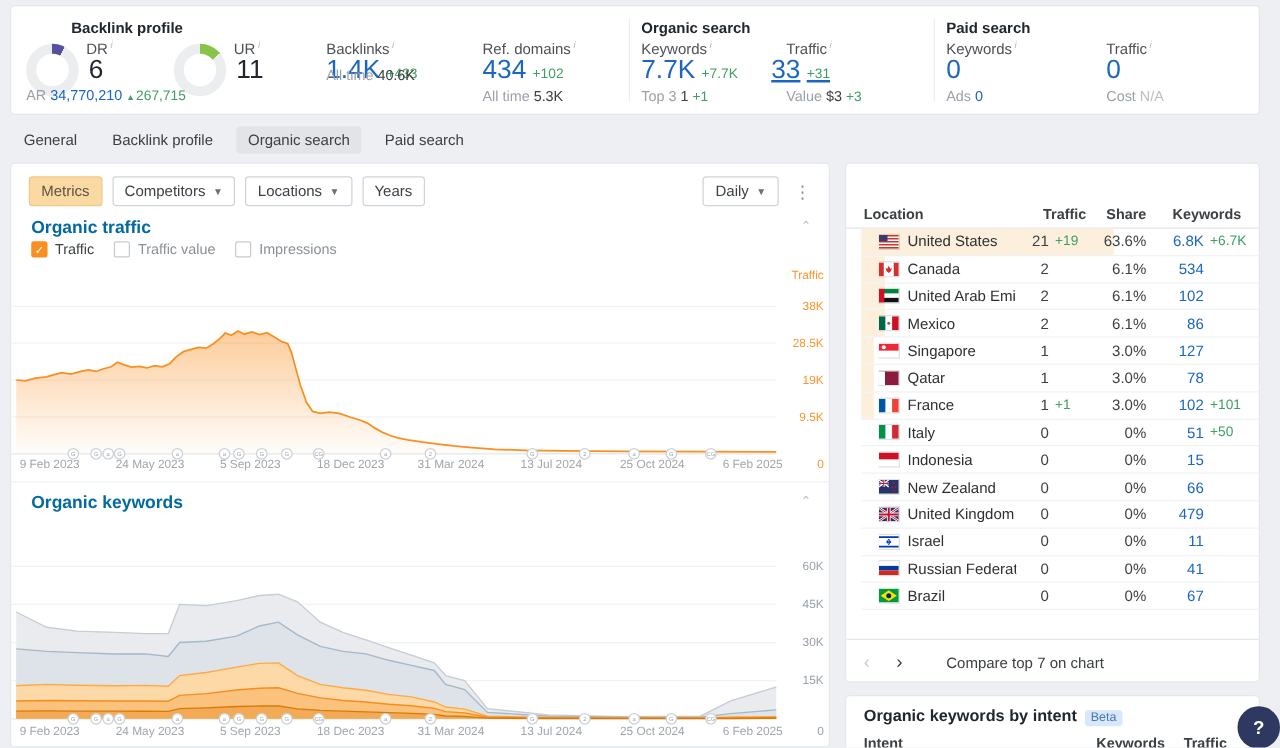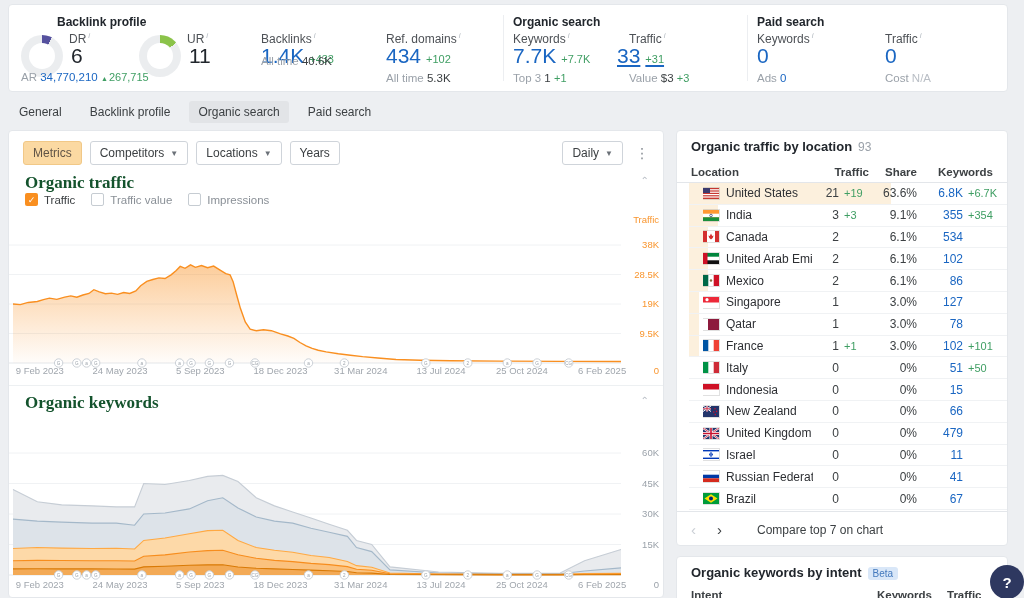--- a/index.html
+++ b/index.html
@@ -33,21 +33,21 @@
   .toolbar-right { position:absolute; right:10px; top:10px; display:flex; gap:8px; align-items:center; }
   .chip { display:flex; align-items:center; height:24px; padding:0 9px; font-size:12px; color:#3c4043; background:#fff; border:1px solid #cfd4da; border-radius:3px; white-space:nowrap; }
   .chip.orange { background:#fbd9a2; border-color:#f1c887; color:#5f5346; }
   .caret { font-size:8px; color:#6b7178; margin-left:6px; }
   .rgroup { display:flex; border:1px solid #cfd4da; border-radius:3px; overflow:hidden; }
   .rbtn { min-width:30px; padding:0 5px; height:22px; line-height:22px; text-align:center; font-size:12px; color:#3c4043; background:#fff; border-left:1px solid #e7eaed; }
   .rbtn:first-child { border-left:none; }
   .rbtn.active { background:#fbd9a2; }
   .kebab { font-size:14px; color:#878d94; padding:0 4px; letter-spacing:0; }
 
-  .sec-title { position:absolute; font-size:17px; font-weight:bold; color:#14532d;font-family:Liberation Serif, serif; }
+  .sec-title { position:absolute; font-size:14px; font-weight:bold; color:#0369a1; }
   .chev-up { position:absolute; color:#b6bcc3; font-size:10px; }
   .leg { position:absolute; display:flex; gap:16px; font-size:11.5px; align-items:center; }
   .leg-item { display:flex; align-items:center; color:#3c4043; }
   .leg-item.off { color:#8a9097; }
   .cb { width:13px; height:13px; border-radius:2px; margin-right:6px; display:inline-flex; align-items:center; justify-content:center; border:1px solid #c6ccd2; background:#fff; }
   .cb.on { border:none; color:#fff; font-size:9px; }
   .cb.on::after { content:"✓"; }
   .divline { position:absolute; left:0; right:0; border-top:1px solid #edf0f2; }
 
   .loc-title { position:absolute; left:14px; top:8px; font-size:13px; font-weight:bold; color:#21262c; display:flex; align-items:baseline; gap:6px; }
@@ -300,24 +300,20 @@
         <text x="271.52" y="151" fill="#a0a6ad" text-anchor="middle" font-size="9.5">18 Dec 2023</text>
         <text x="351.77599999999995" y="151" fill="#a0a6ad" text-anchor="middle" font-size="9.5">31 Mar 2024</text>
         <text x="432.032" y="151" fill="#a0a6ad" text-anchor="middle" font-size="9.5">13 Jul 2024</text>
         <text x="512.896" y="151" fill="#a0a6ad" text-anchor="middle" font-size="9.5">25 Oct 2024</text>
         <text x="593.1519999999999" y="151" fill="#a0a6ad" text-anchor="middle" font-size="9.5">6 Feb 2025</text>
         <text x="650" y="151" fill="#9aa1a9" text-anchor="end" font-size="9.5">0</text>
       </svg></div>
 </div>
 
 <div class="card" id="loc-card" style="left:676px; top:130px; width:332px; height:416px;">
-  <div class="loc-title">
-    <span>Organic traffic by location</span>
-    <span class="loc-count">93</span>
-  </div>
   <div class="loc-head loc-grid" id="loc-head">
       <span>Location</span>
       <span style="grid-column: 2 / 4; text-align: right;">Traffic</span>
       <span style="text-align: right;">Share</span>
       <span style="grid-column: 5 / 7; text-align: right;">Keywords</span>
     </div>
   <div class="loc-rows" id="loc-rows">
       <div class="loc-row">
         <div class="share-bar" style="width: 63.6%;"></div>
         <div class="loc-grid">
@@ -335,41 +331,20 @@
                 <rect width="7" height="5" fill="#3c3b6e"></rect>
               </svg>
             </span>
             <span>United States</span>
           </div>
           <div class="tr">21</div>
           <div class="tl gn">+19</div>
           <div class="tr">63.6%</div>
           <div class="kwv">6.8K</div>
           <div class="tl gn">+6.7K</div>
-        </div>
-      </div>
-      <div class="loc-row">
-        <div class="share-bar" style="width: 9.1%;"></div>
-        <div class="loc-grid">
-          <div class="cname">
-            <span class="flag">
-              <svg viewBox="0 0 16 11" width="16" height="11">
-                <rect width="16" height="11" fill="#f93"></rect>
-                <rect y="3.7" width="16" height="3.6" fill="#fff"></rect>
-                <rect y="7.3" width="16" height="3.7" fill="#1a8f3c"></rect>
-                <circle cx="8" cy="5.5" r="1.3" fill="none" stroke="#24336b" stroke-width="0.7"></circle>
-              </svg>
-            </span>
-            <span>India</span>
-          </div>
-          <div class="tr">3</div>
-          <div class="tl gn">+3</div>
-          <div class="tr">9.1%</div>
-          <div class="kwv">355</div>
-          <div class="tl gn">+354</div>
         </div>
       </div>
       <div class="loc-row">
         <div class="share-bar" style="width: 6.1%;"></div>
         <div class="loc-grid">
           <div class="cname">
             <span class="flag">
               <svg viewBox="0 0 16 11" width="16" height="11">
                 <rect width="16" height="11" fill="#fff"></rect>
                 <rect width="4" height="11" fill="#d32f2f"></rect>

